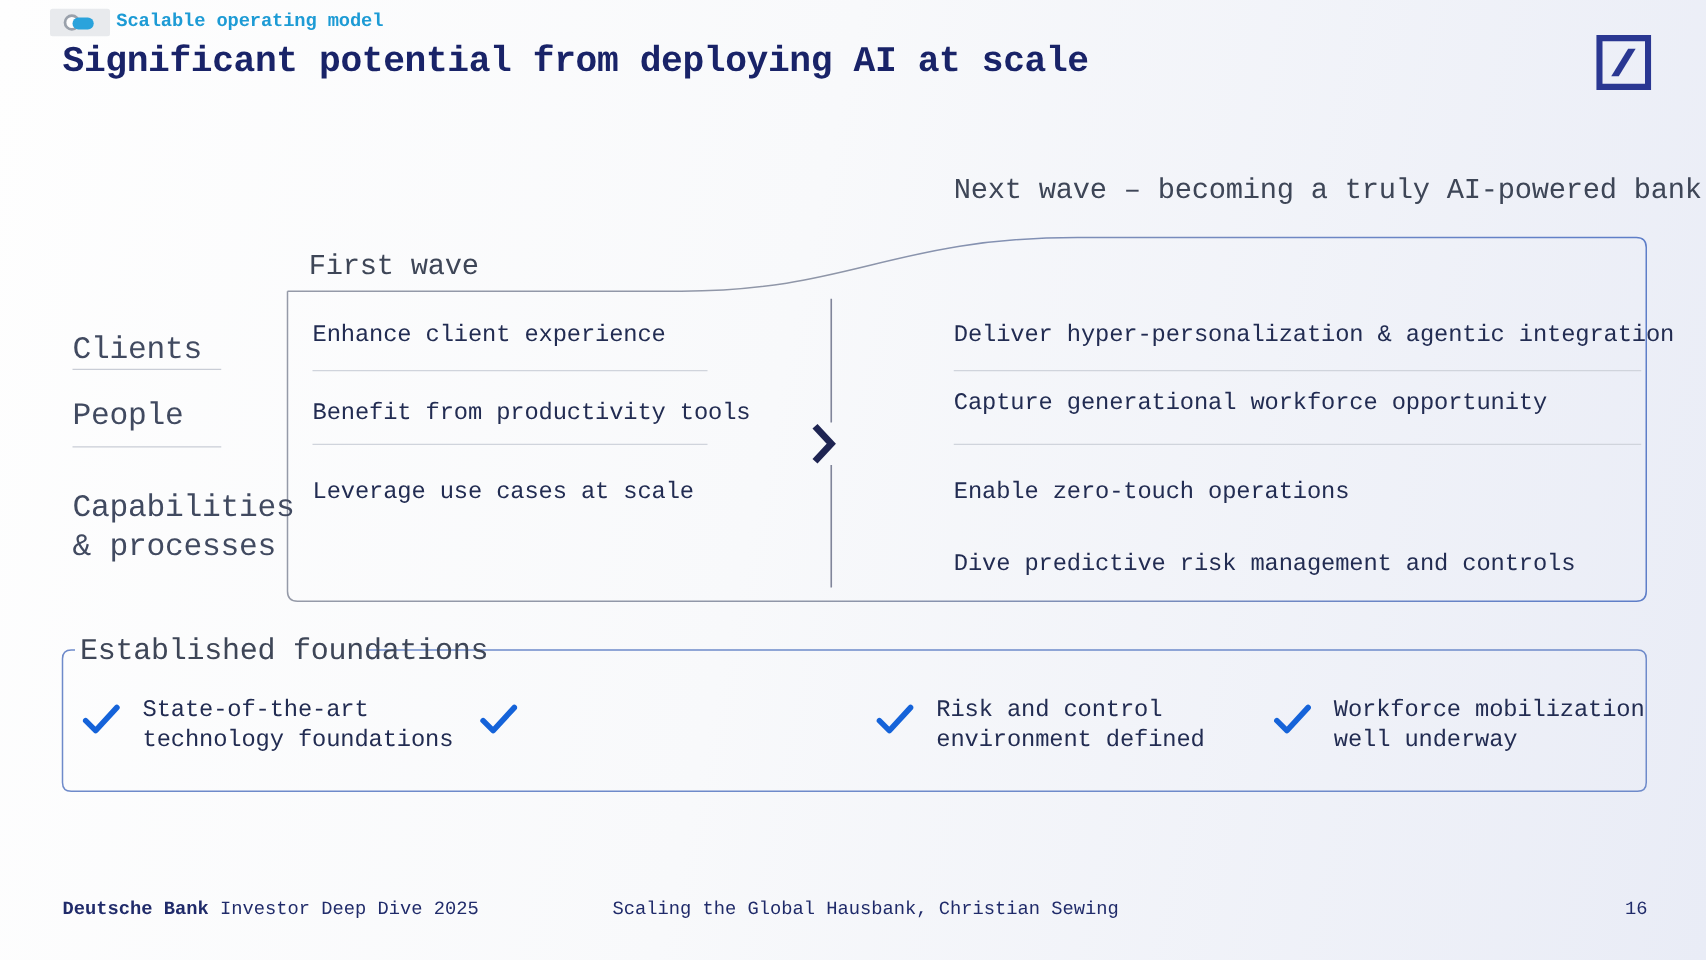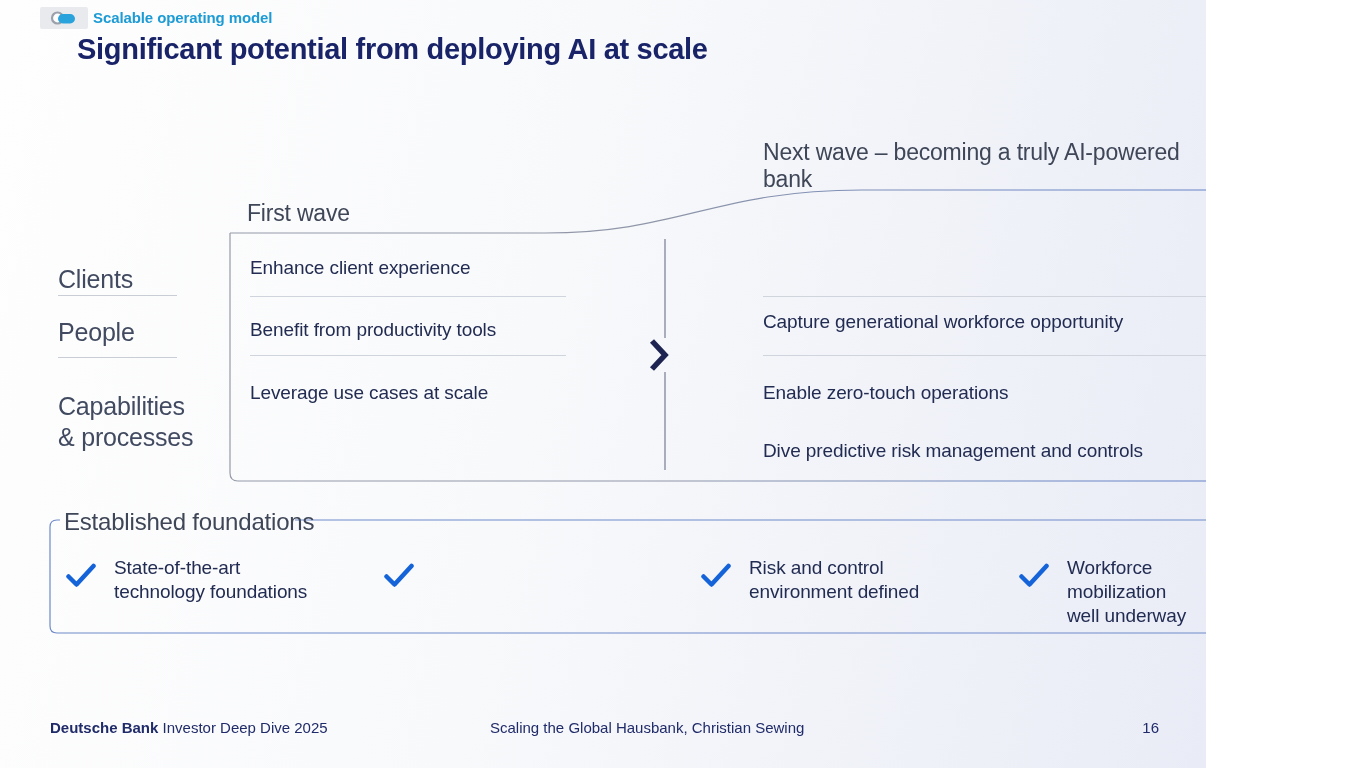--- a/index.html
+++ b/index.html
@@ -1,24 +1,25 @@
 <!DOCTYPE html>
 <html><head>
 <meta charset="utf-8">
 <style>
   * { margin: 0; padding: 0; box-sizing: border-box; }
   html, body { width: 1365px; height: 768px; }
   body { font-family: "Liberation Sans", sans-serif; overflow: hidden; }
 
   .slide {
     position: relative;
-    width: 1206px;
+    width: 1365px;
     height: 768px;
     background: linear-gradient(102deg, #fefefe 0%, #f8f9fb 45%, #e9ecf6 100%);
     overflow: hidden;
+    font-family: Liberation Mono, monospace;
   }
 
   .abs { position: absolute; }
 
   
   .badge-chip {
     left: 40px; top: 7px; width: 48px; height: 22px;
     background: #e8eaed; border-radius: 2px;
     display: flex; align-items: center; justify-content: center;
   }
@@ -26,21 +27,20 @@
     left: 93px; top: 9px;
     font-size: 15px; font-weight: bold; color: #1d9bd5;
     letter-spacing: -0.1px;
   }
 
   
   .page-title {
     left: 50px; top: 33px;
     font-size: 29px; font-weight: bold; color: #192368;
     letter-spacing: -0.3px;
-    margin-left: 27px;
   }
 
   .db-logo { left: 1277px; top: 28px; width: 44px; height: 44px; }
 
   
   .next-wave-header {
     left: 763px; top: 139px;
     font-size: 23px; color: #3e4657; letter-spacing: -0.2px;
   }
   .first-wave-header {
@@ -133,20 +133,21 @@
   <div class="abs row-label-underline" style="top:357px"></div>
   <div class="abs row-label" style="top:391px">Capabilities
 &amp; processes</div>
 
   <div class="abs wave-item first" style="top:257px">Enhance client experience</div>
   <div class="abs item-divider first" style="top:296px"></div>
   <div class="abs wave-item first" style="top:319px">Benefit from productivity tools</div>
   <div class="abs item-divider first" style="top:355px"></div>
   <div class="abs wave-item first" style="top:382px">Leverage use cases at scale</div>
 
+  <div class="abs wave-item next" style="top:257px">Deliver hyper-personalization &amp; agentic integration</div>
   <div class="abs item-divider next" style="top:296px"></div>
   <div class="abs wave-item next" style="top:311px">Capture generational workforce opportunity</div>
   <div class="abs item-divider next" style="top:355px"></div>
   <div class="abs wave-item next" style="top:382px">Enable zero-touch operations</div>
   <div class="abs wave-item next" style="top:440px">Dive predictive risk management and controls</div>
 
   <div class="abs foundations-legend">Established foundations</div>
 
   <svg class="abs foundation-check" style="left:66px; top:563px" viewBox="0 0 30 24">
     <path d="M2.5,13 L10.5,21 L27.5,2.5" fill="none" stroke="#1563d9" stroke-width="4.5" stroke-linecap="round" stroke-linejoin="round"></path>

